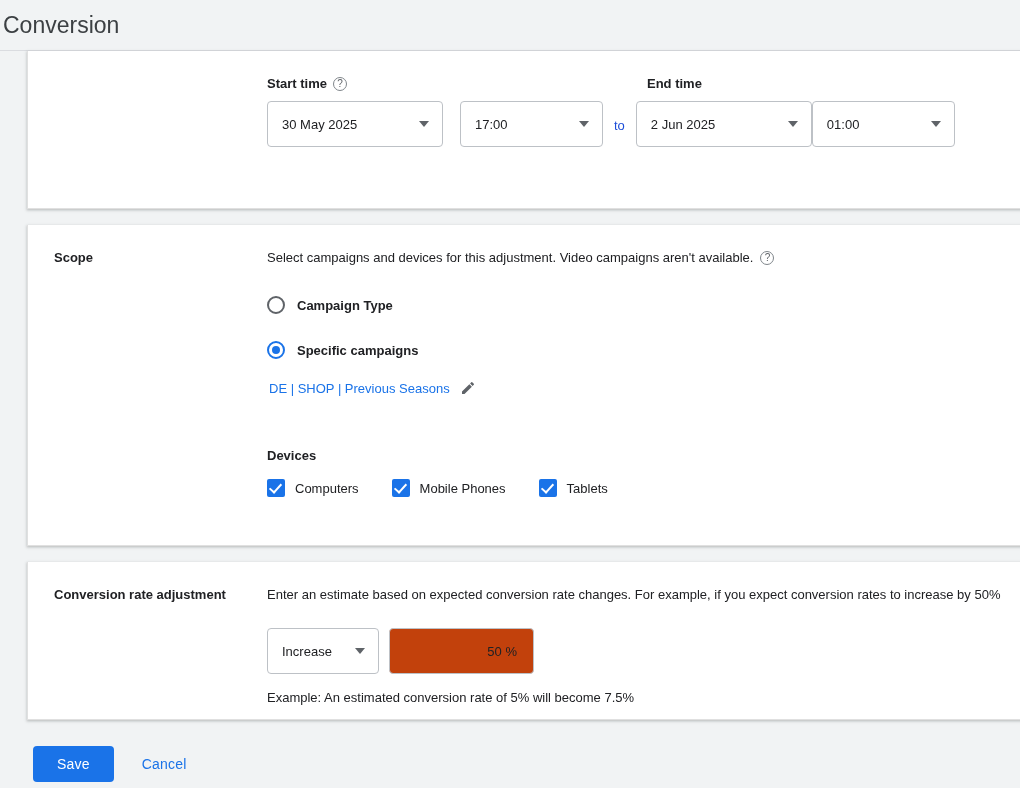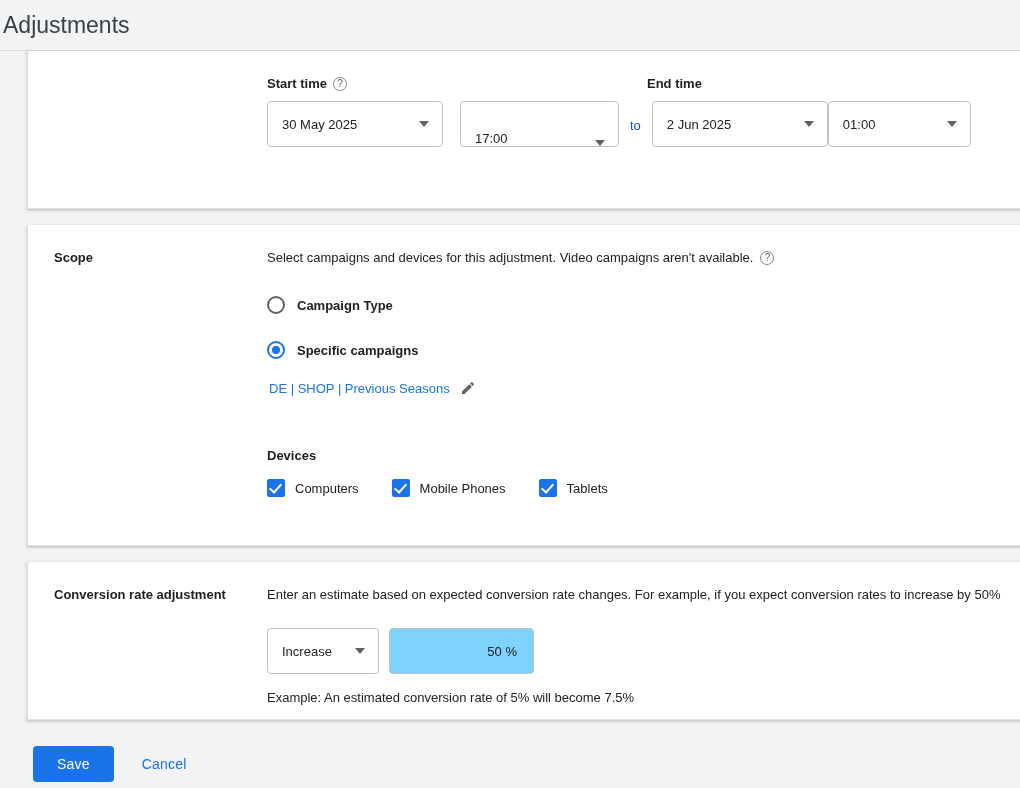--- a/index.html
+++ b/index.html
@@ -110,21 +110,21 @@
     border-radius: 4px;
     background: #fff;
     display: flex;
     align-items: center;
     justify-content: space-between;
     padding: 0 13px 0 14px;
     font-size: 13px;
     color: #202124;
   }
   .sb-date-start { width: 176px; }
-  .sb-time-start { width: 159px; margin-left: 17px; align-items: flex-end; }
+  .sb-time-start { width: 143px; margin-left: 17px; }
   .sb-date-end   { width: 176px; }
   .sb-time-end   { width: 143px; }
 
   .to-sep {
     font-size: 13px;
     color: #1d4ed8;
     margin: 0 11px;
     align-self: center;
     padding-top: 3px;
   }
@@ -242,21 +242,21 @@
     justify-content: space-between;
     padding: 0 13px 0 14px;
     font-size: 13px;
     color: #202124;
   }
   .conv-input {
     width: 145px;
     height: 46px;
     border: 1px solid #bdc1c6;
     border-radius: 4px;
-    background: #7dd3fc;
+    background: #c2410c;
     display: flex;
     align-items: center;
     justify-content: flex-end;
     padding: 0 16px;
     font-size: 13px;
     color: #202124;
     margin-left: 10px;
   }
   .conv-example {
     margin-top: 16px;
@@ -297,21 +297,21 @@
     font-family: "Liberation Sans", sans-serif;
     cursor: pointer;
     padding: 0 8px;
     letter-spacing: .2px;
   }
 </style>
 </head>
 <body>
 
 <div class="header">
-  <div class="page-title">Adjustments</div>
+  <div class="page-title">Conversion</div>
 </div>
 
 <div class="body-area">
 
   <div class="card c1">
     <div class="card-inner">
       <div class="card-label"></div>
       <div class="card-content">
         <div class="label-row">
           <div class="field-label lbl-start">

